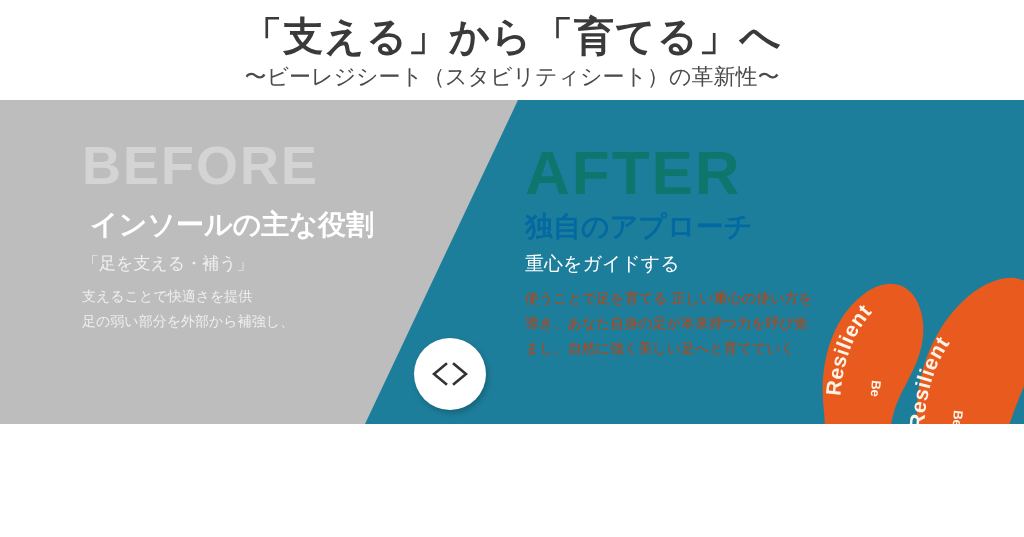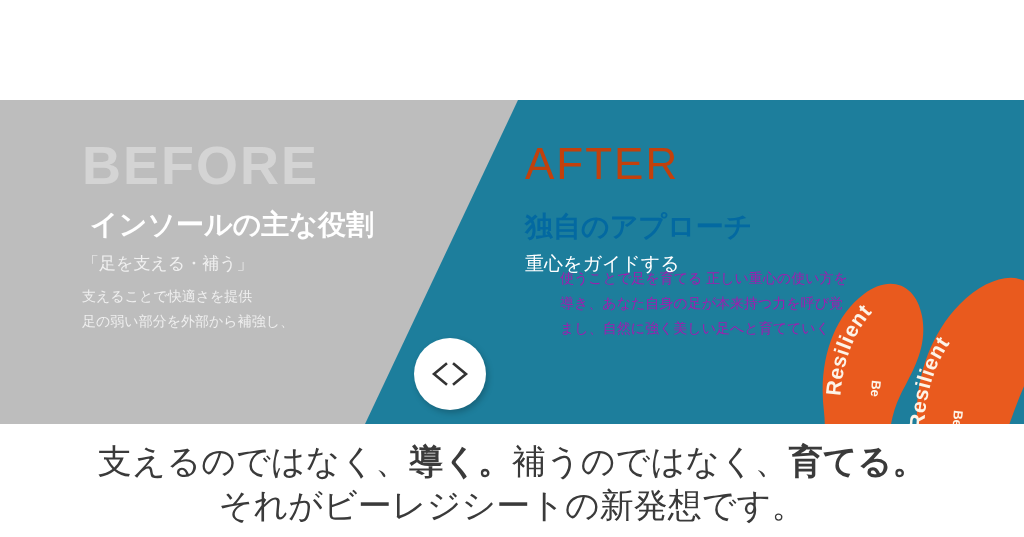--- a/index.html
+++ b/index.html
@@ -132,23 +132,23 @@
   .after-content {
     position: absolute;
     left: 525px;
     top: 0;
     width: 330px;
   }
   .label-after {
     position: absolute;
     left: 0;
     top: 42px;
-    font-size: 44px;
-    font-weight: normal;
-    color: #c2410c;
+    font-size: 62px;
+    font-weight: bold;
+    color: #0f766e;
     letter-spacing: 2px;
     line-height: 1;
   }
   .after-heading {
     position: absolute;
     left: 0;
     top: 110px;
     font-size: 28px;
     font-weight: bold;
     color: #0369a1;
@@ -161,26 +161,25 @@
     top: 152px;
     font-size: 19px;
     font-weight: normal;
     color: #ffffff;
     line-height: 1.3;
     white-space: nowrap;
   }
   .after-body {
     position: absolute;
     left: 0;
-    top: 166px;
+    top: 186px;
     width: 290px;
     font-size: 14px;
-    color: #a21caf;
+    color: #c2410c;
     line-height: 1.78;
-    margin-left: 35px;
   }
 
   
   .center-badge {
     position: absolute;
     left: 414px;
     top: 238px;
     width: 72px;
     height: 72px;
     border-radius: 50%;
@@ -237,20 +236,24 @@
   }
   .em {
     font-weight: bold;
   }
 </style>
 </head>
 <body>
 
 <div id="stage">
 
+  <div class="header">
+    <div class="header-title">「支える」から「育てる」へ</div>
+    <div class="header-subtitle">〜ビーレジシート（スタビリティシート）の革新性〜</div>
+  </div>
 
   <div class="band">
 
     <div class="panel-before"></div>
     <div class="panel-after"></div>
 
     <div class="before-content">
       <div class="label-before">BEFORE</div>
       <div class="before-heading">インソールの主な役割</div>
       <div class="before-sub">「足を支える・補う」</div>
@@ -308,18 +311,14 @@
           <text font-family="&quot;Liberation Sans&quot;, sans-serif" font-size="21" font-weight="bold" fill="#FDF4E8" letter-spacing="0.5">
             <textPath href="#arcR" startOffset="6%">Resilient</textPath>
           </text>
           <text font-family="&quot;Liberation Sans&quot;, sans-serif" font-size="13" font-weight="bold" fill="#FDF4E8" transform="translate(142,198) rotate(95)">Be</text>
         </g>
       </svg>
     </div>
 
   </div>
 
-  <div class="footer">
-    <div class="footer-line1"><span>支えるのではなく、</span><span class="em">導く。</span><span>補うのではなく、</span><span class="em">育てる。</span></div>
-    <div class="footer-line2">それがビーレジシートの新発想です。</div>
-  </div>
 
 </div>
 
 </body></html>

